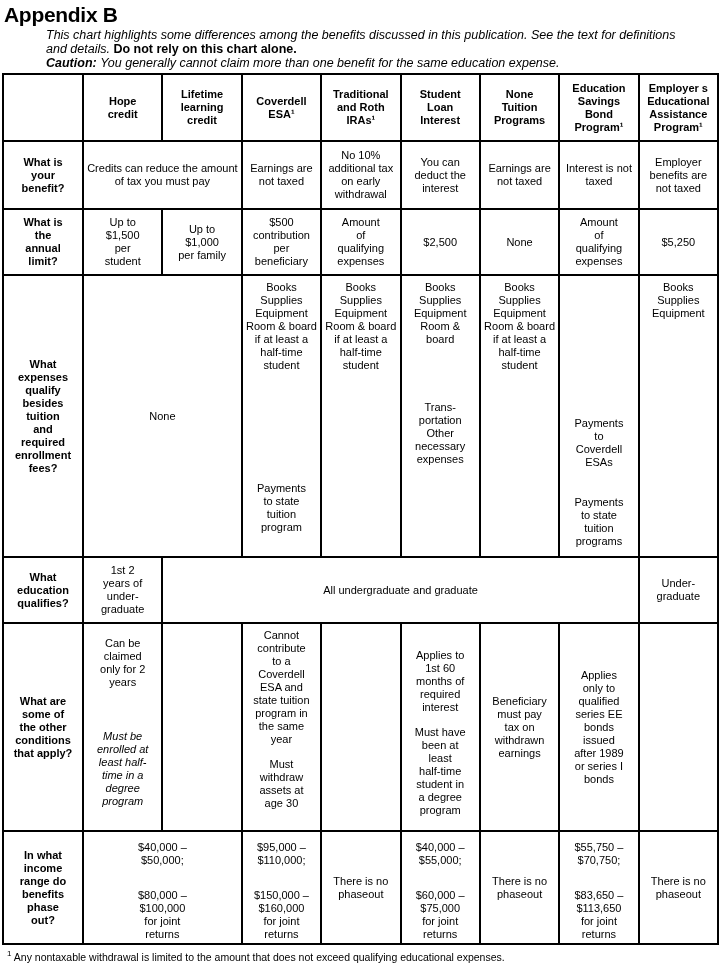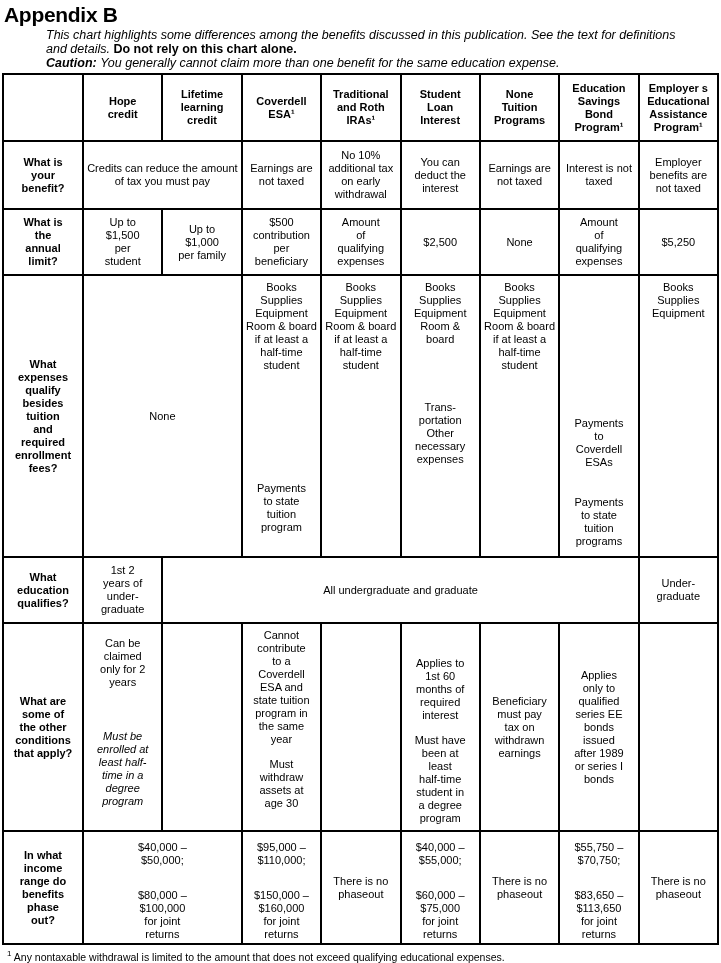--- a/index.html
+++ b/index.html
@@ -40,21 +40,21 @@
   tr.r-conditions{ height:208px; }
   tr.r-income    { height:105px; }
 
   td.top   { vertical-align:top; padding-top:5px; }
   td.money { vertical-align:top; padding-top:9px; }
 
   
   .m8   { margin-top:8px; }
   .m12  { margin-top:12px; }
   .m13  { }
-  .m14  { margin-top:28px; }
+  .m14  { margin-top:20px; }
   .m22  { margin-top:22px; }
   .m27  { margin-top:27px; }
   .m41  { margin-top:41px;font-style:italic; }
   .m55  { margin-top:55px; }
   .m110 { margin-top:110px; }
   .m136 { margin-top:136px; }
 
   
   .footnote { font-size:10.5px; margin:4px 0 16px 5px; }
   .footnote sup { font-size:8px; }

